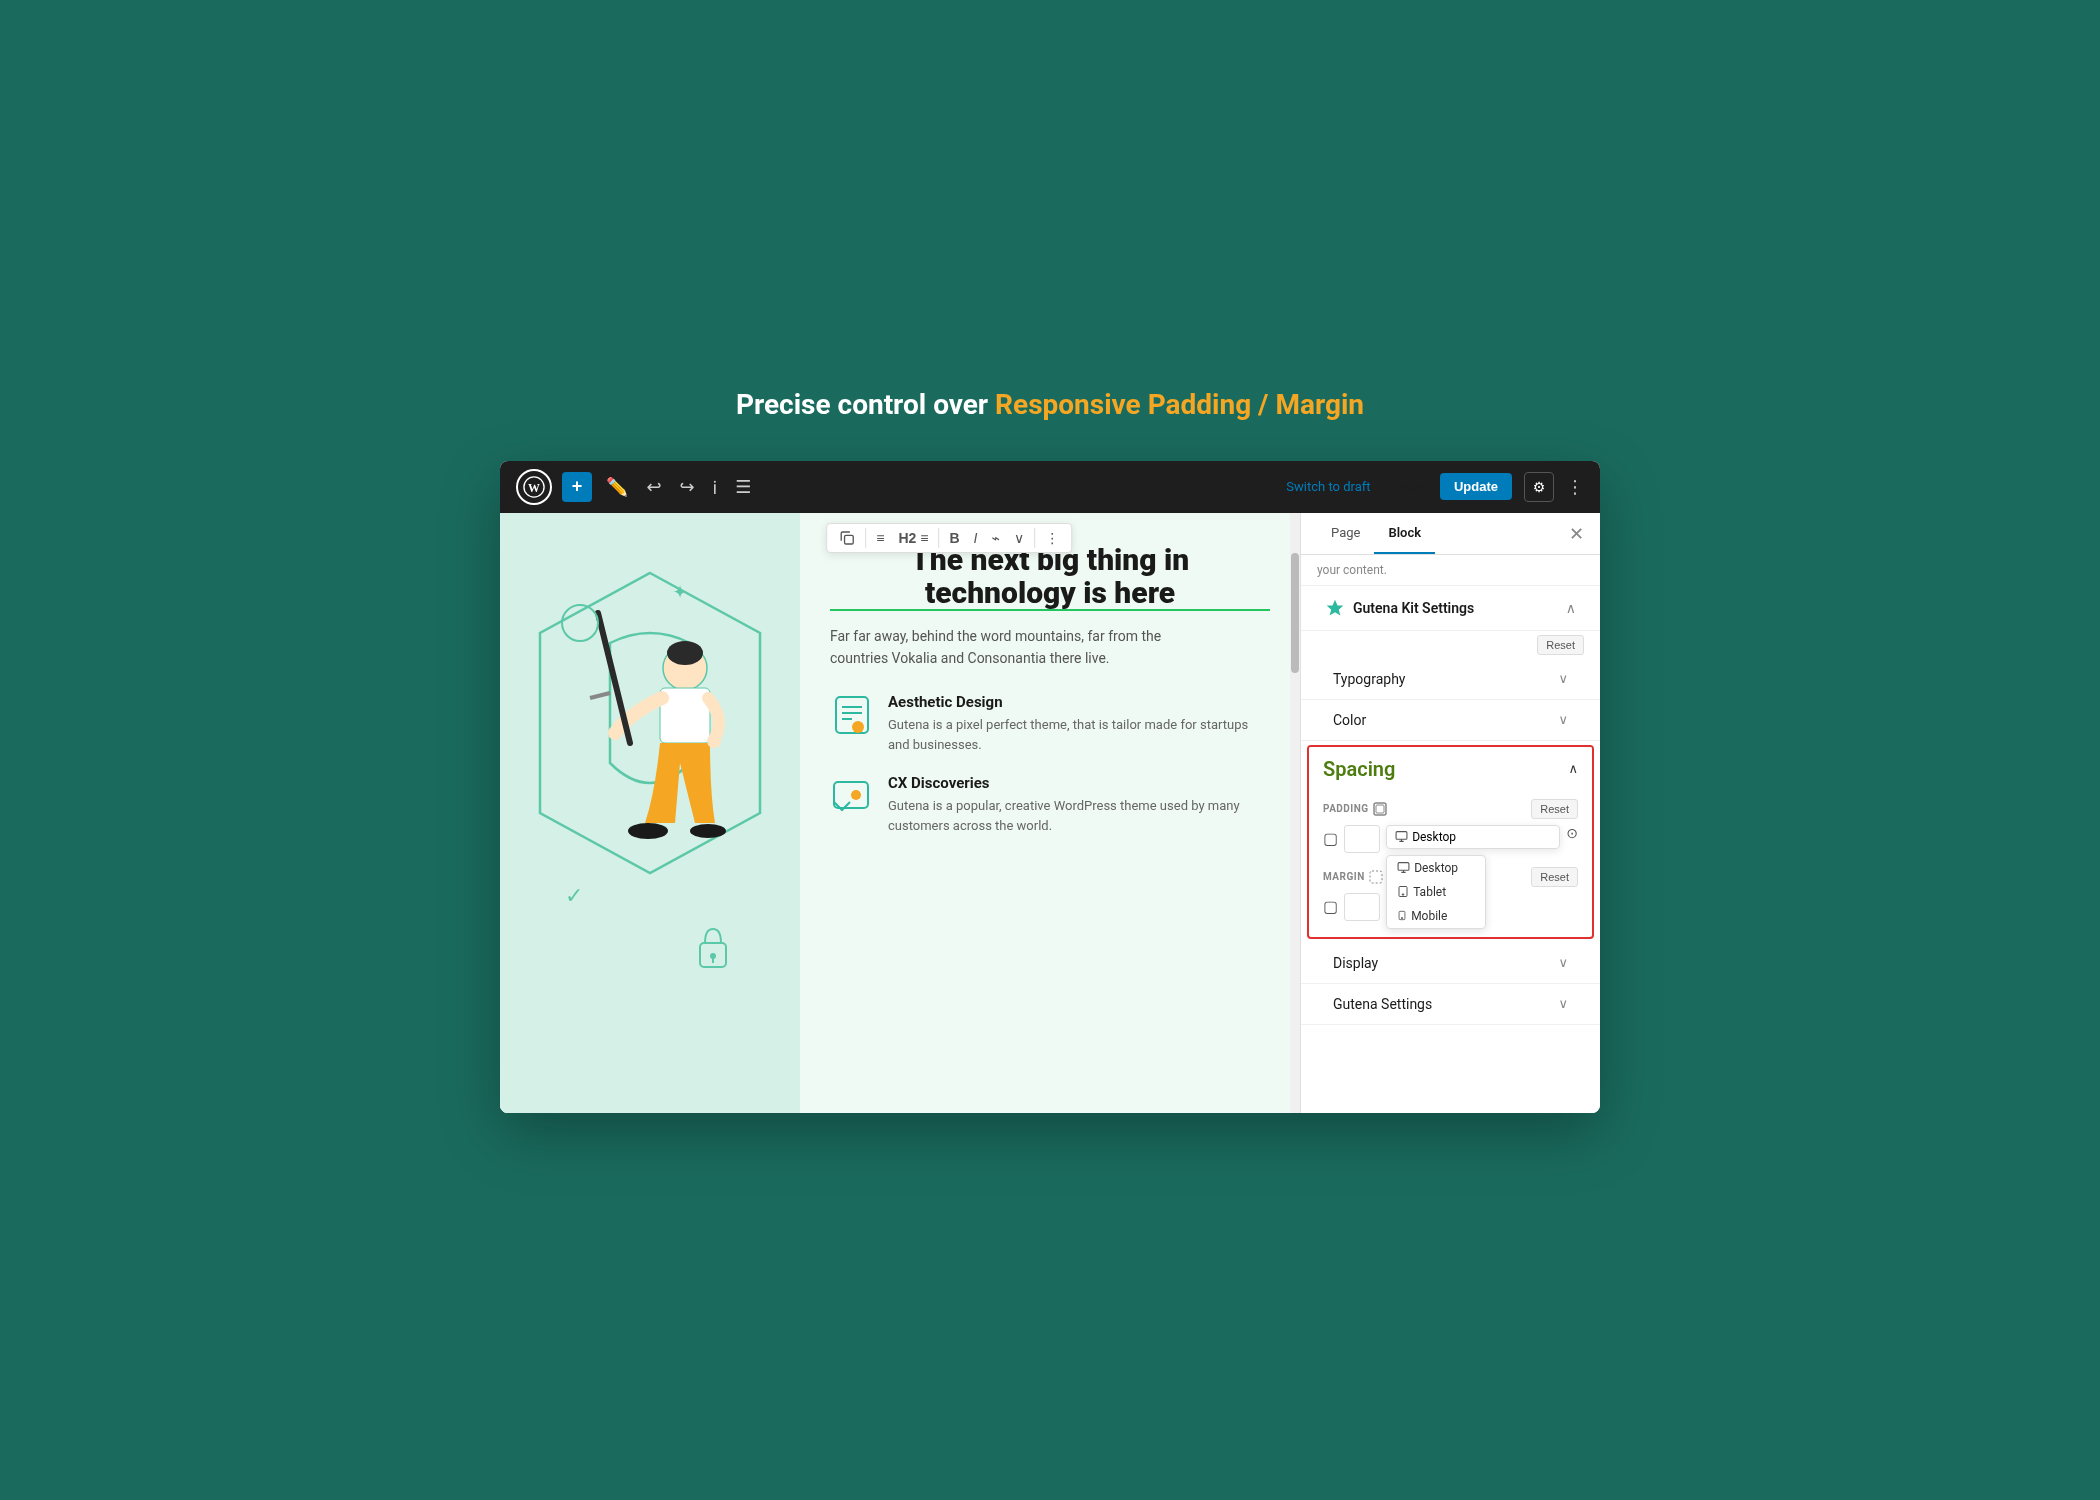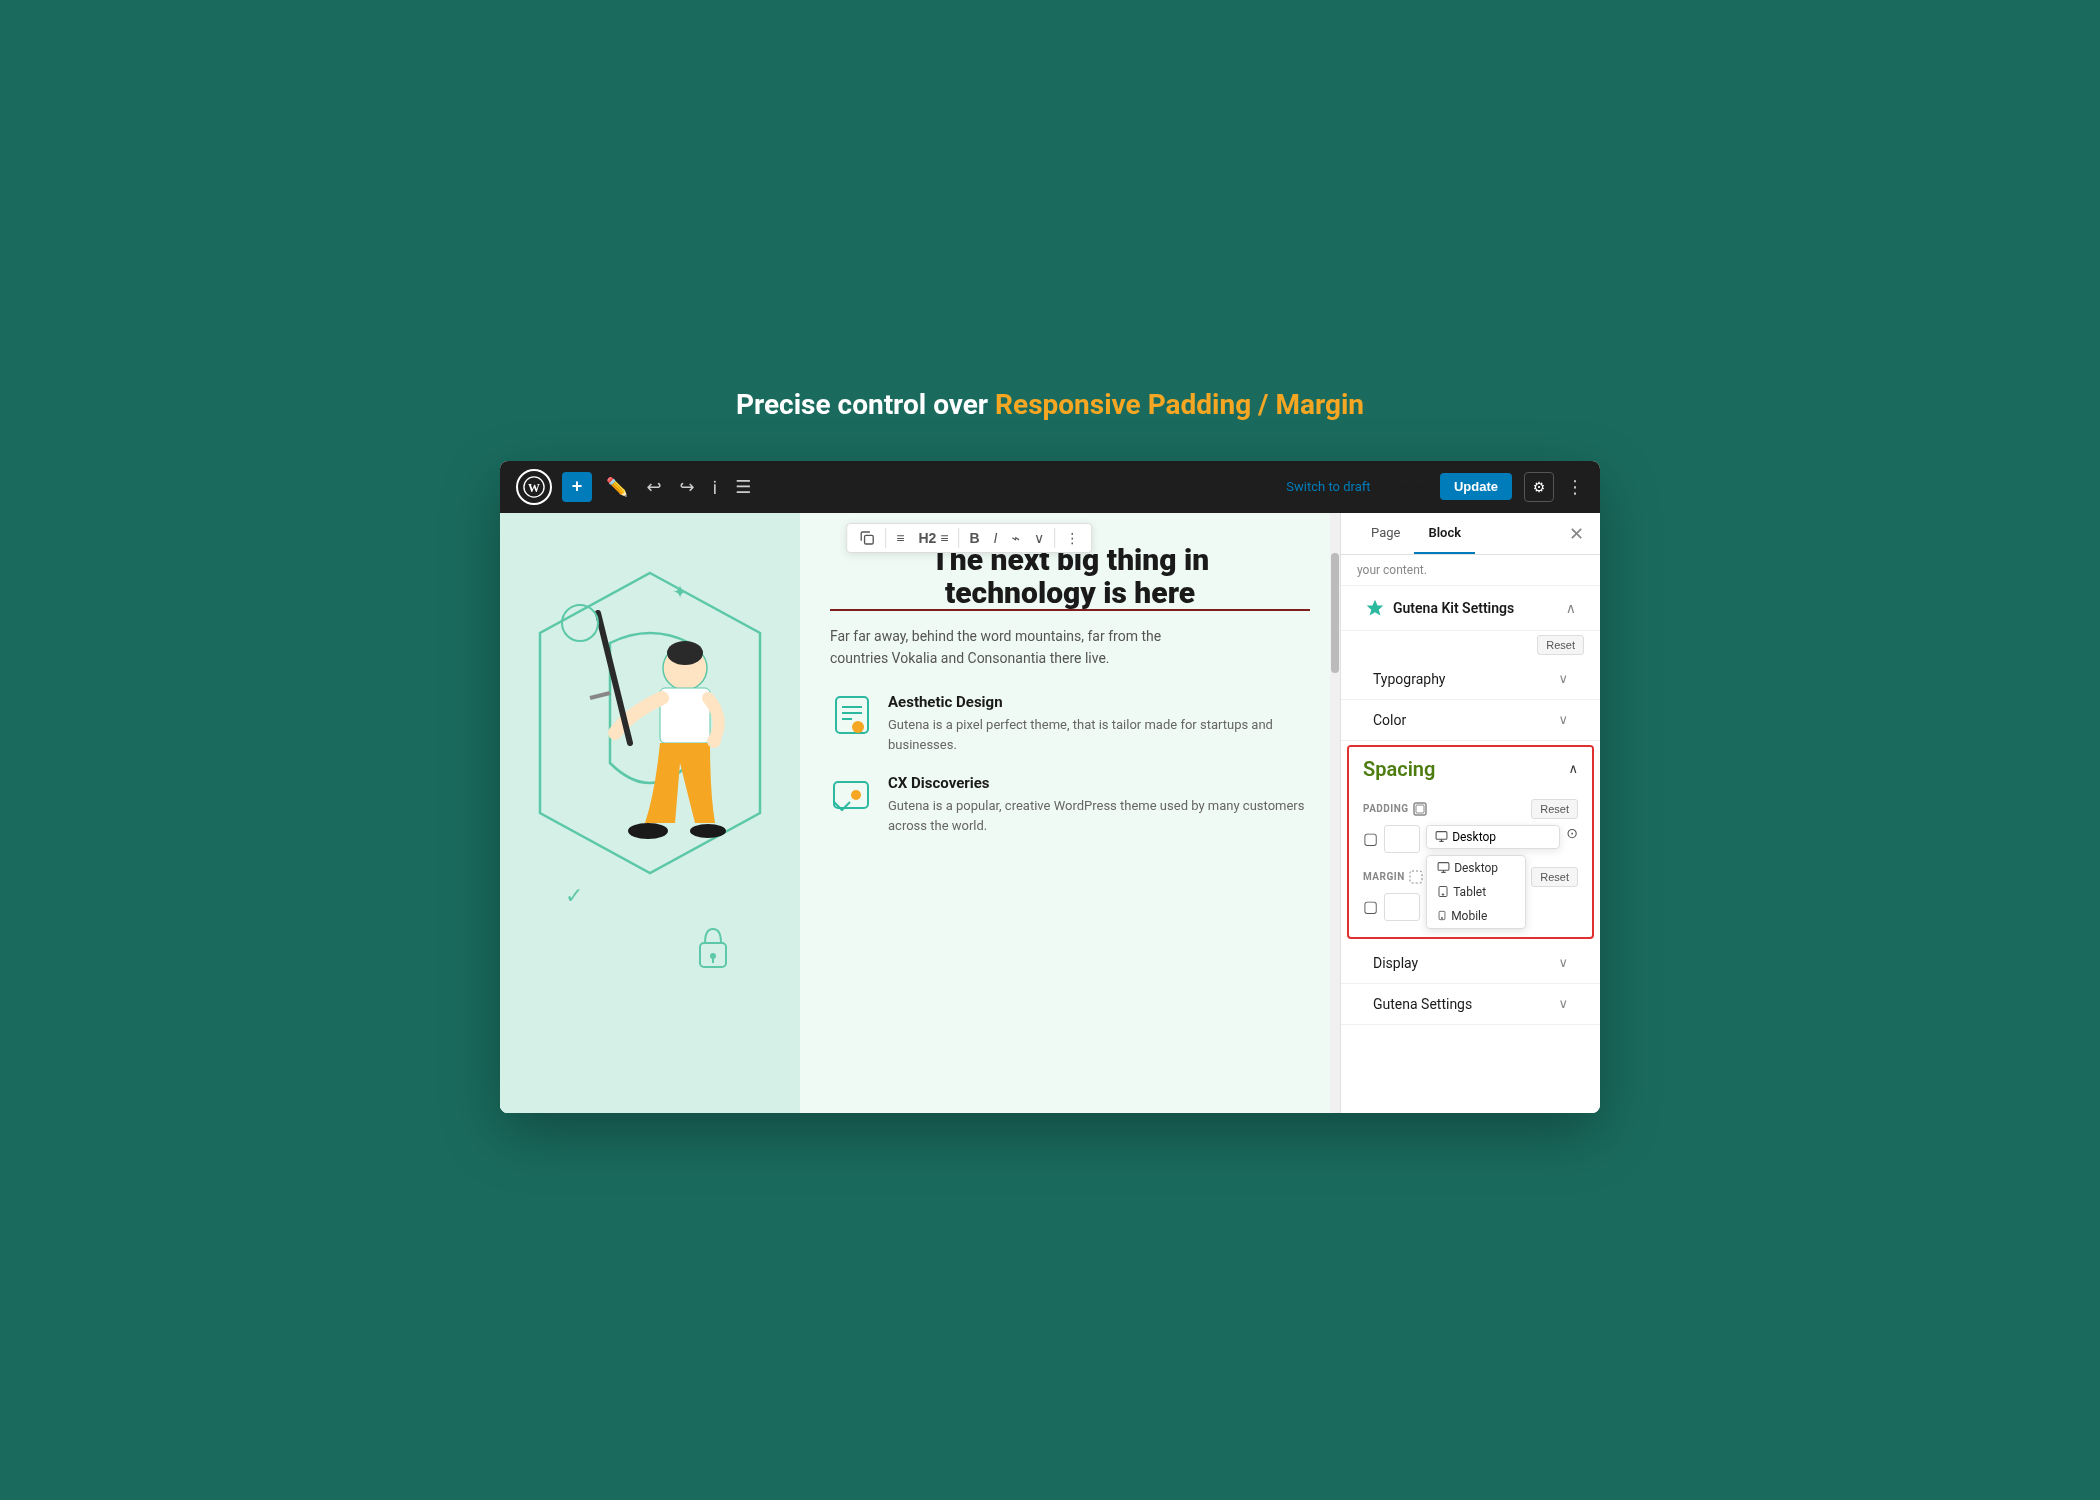--- a/index.html
+++ b/index.html
@@ -212,21 +212,21 @@
     .canvas-scroll-thumb {
       width: 8px;
       height: 120px;
       background: #bbb;
       border-radius: 4px;
       margin: 40px auto 0;
     }
 
     
     .sidebar {
-      width: 260px;
+      width: 300px;
       background: #fff;
       border-left: 1px solid #e0e0e0;
       display: flex;
       flex-direction: column;
       overflow-y: auto;
     }
 
     .sidebar-tabs {
       display: flex;
       border-bottom: 1px solid #e0e0e0;
@@ -433,21 +433,21 @@
     .top-heading-overflow {
       font-size: 30px;
       font-weight: 900;
       color: #1a1a1a;
       text-align: center;
       line-height: 1.1;
       margin-bottom: 14px;
       padding-top: 10px;
     }
     .heading-underlined {
-      border-bottom: 2px solid #7f1d1d;
+      border-bottom: 2px solid #22c55e;
     }
   </style>
 </head>
 <body>
 
 <h1 class="main-title">
   <span>Precise control over </span><span class="highlight">Responsive Padding / Margin</span>
 </h1>
 
 <div class="browser-window">

